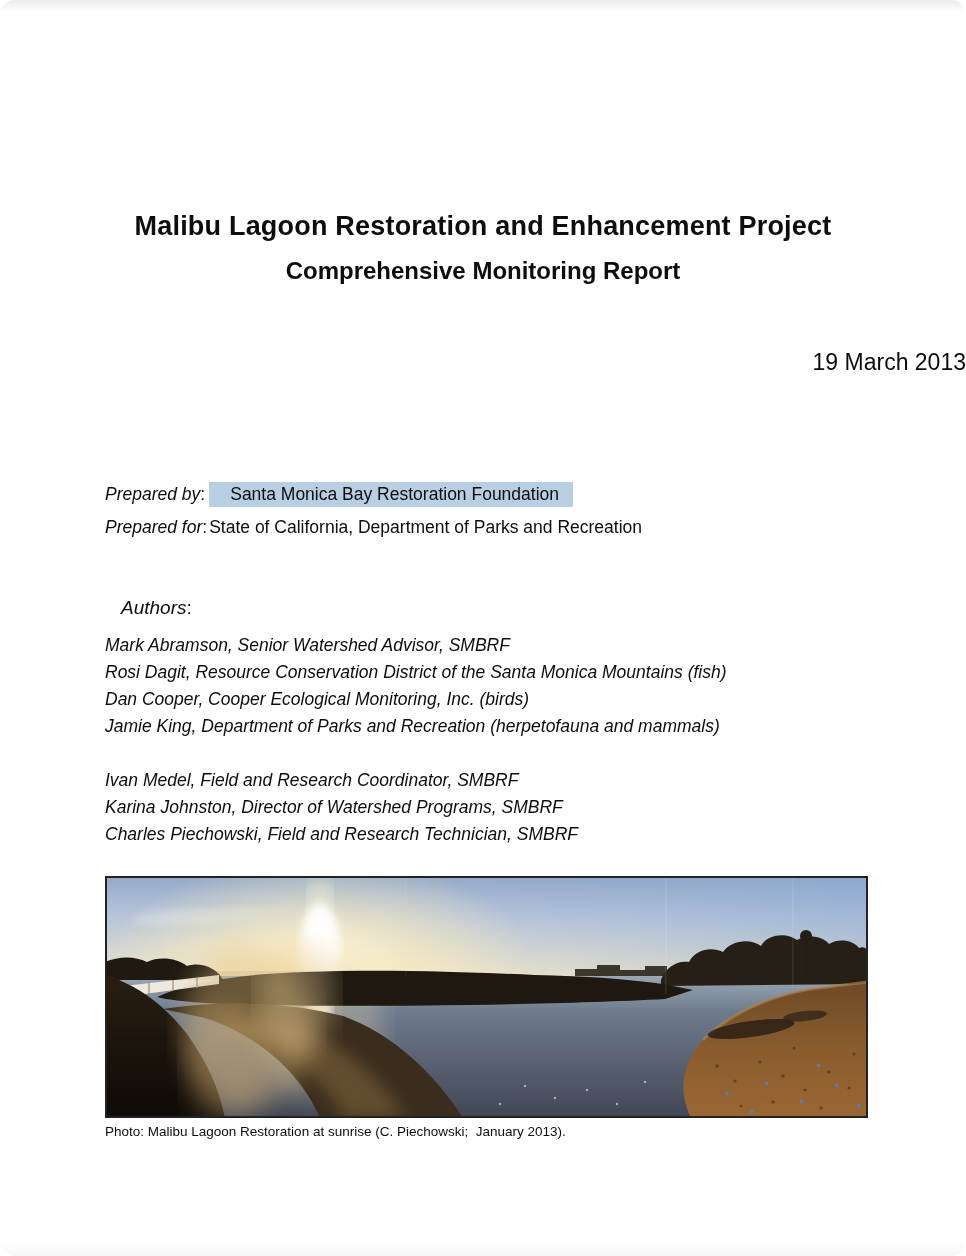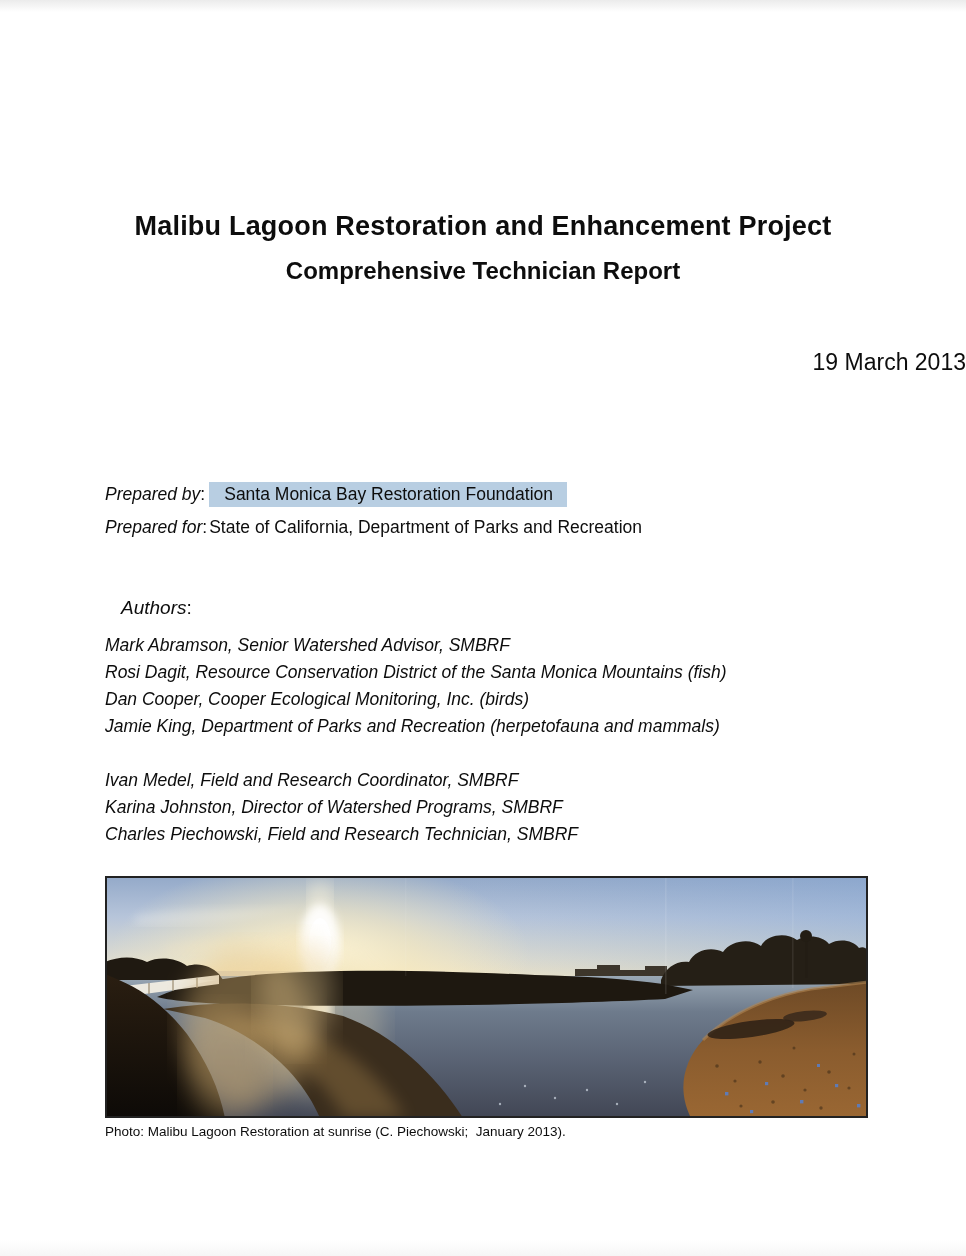--- a/index.html
+++ b/index.html
@@ -3,37 +3,38 @@
 <meta charset="utf-8">
 <style>
   html,body{margin:0;padding:0;background:#ffffff;}
   .page{
     position:relative;
     width:966px;height:1256px;
     background:#ffffff;
     font-family:"Liberation Sans","DejaVu Sans",sans-serif;
     color:#0d0d0d;
     overflow:hidden;
+    border-radius:15px;
   }
   .top-shade{position:absolute;top:0;left:0;width:966px;height:12px;
     background:linear-gradient(#ebebeb,#ffffff);}
   .bottom-shade{position:absolute;bottom:0;left:0;width:966px;height:16px;
     background:linear-gradient(#ffffff,#f6f6f6);}
 
   .title-block{position:absolute;top:211px;left:0;right:0;text-align:center;}
   .title-line1{font-size:27px;font-weight:bold;letter-spacing:.2px;margin:0 0 15px 0;}
   .title-line2{font-size:24px;font-weight:bold;margin:0;}
 
   .date{position:absolute;top:349px;left:0;right:0;text-align:right;
     font-size:23px;}
 
   .prepared{position:absolute;left:105px;top:478px;font-size:17.5px;line-height:32.5px;}
   .label-italic{font-style:italic;}
   .hl{
-    padding:2px 14px 3px 15px;margin-left:4px;
+    padding:2px 14px 3px 21px;margin-left:4px;
     background:#b8cee2;
   }
   .for-value{margin-left:2px;}
 
   .authors{position:absolute;left:105px;top:597px;font-size:17.5px;}
   .authors-heading{font-size:19px;font-style:italic;margin:0 0 13px 16px;font-weight:normal;}
   .authors-heading .colon{font-style:normal;}
   .author-list{list-style:none;margin:0;padding:0;line-height:27px;font-style:italic;}
   .authors-gap{height:27px;}
 
@@ -44,21 +45,21 @@
 </style>
 </head>
 <body>
 
 <div class="page">
   <div class="top-shade"></div>
   <div class="bottom-shade"></div>
 
   <div class="title-block">
     <div class="title-line1">Malibu Lagoon Restoration and Enhancement Project</div>
-    <div class="title-line2">Comprehensive Technician Report</div>
+    <div class="title-line2">Comprehensive Monitoring Report</div>
   </div>
 
   <div class="date">19 March 2013</div>
 
   <div class="prepared">
     <div><span class="label-italic">Prepared by</span><span>:</span><span class="hl" style="background-color: rgb(184, 206, 226);">Santa Monica Bay Restoration Foundation</span></div>
     <div><span class="label-italic">Prepared for</span><span>:</span><span class="for-value">State of California, Department of Parks and Recreation</span></div>
   </div>
 
   <div class="authors">

